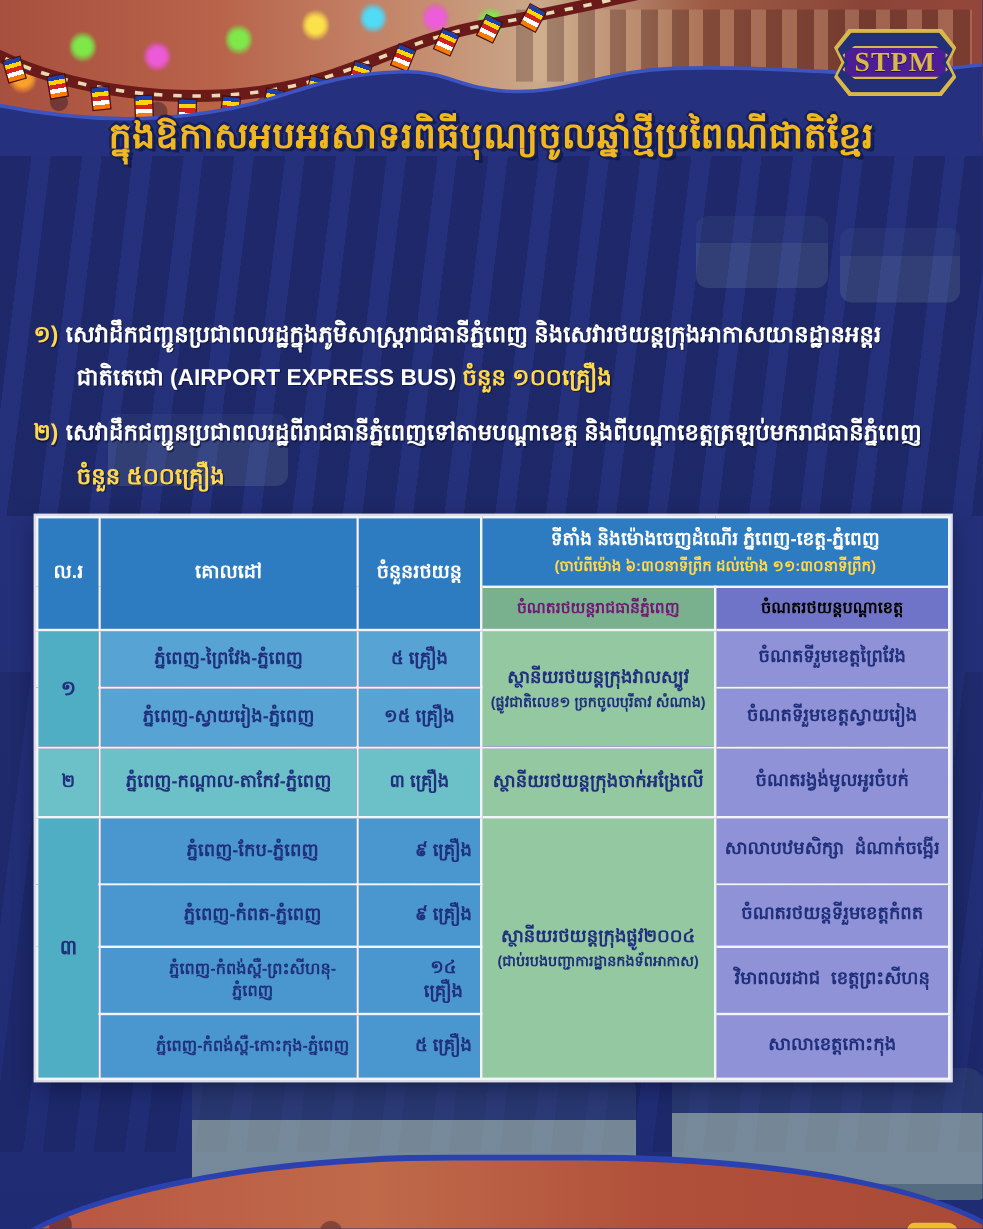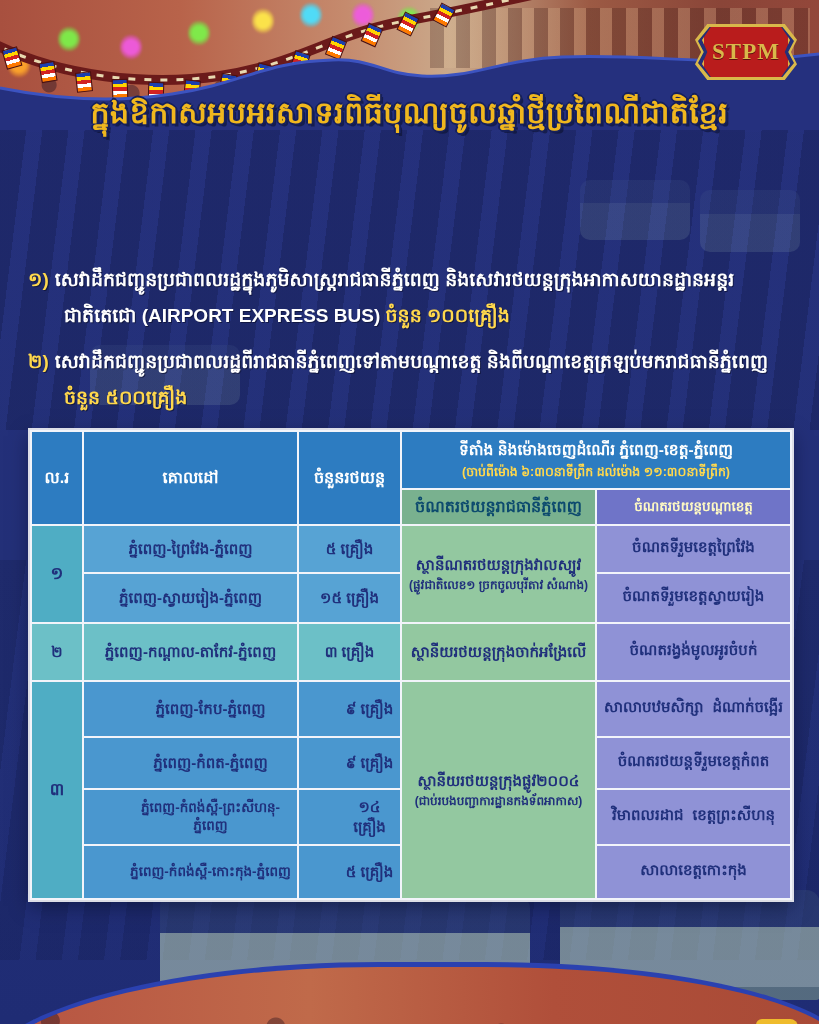--- a/index.html
+++ b/index.html
@@ -41,23 +41,23 @@
   .minibus{position:absolute;border-radius:10px;background:linear-gradient(180deg,rgba(70,90,140,.55) 0 38%,rgba(190,225,205,.35) 38% 100%);opacity:.35;}
 
   
   .logo{position:absolute;top:24px;right:22px;width:102px;height:56px;z-index:6;
     display:flex;align-items:center;justify-content:center;
     clip-path:polygon(12% 0,88% 0,100% 28%,94% 50%,100% 72%,88% 100%,12% 100%,0 72%,6% 50%,0 28%);
     background:var(--logo-gold);}
   .logo-inner{width:96px;height:50px;display:flex;align-items:center;justify-content:center;
     clip-path:polygon(12% 0,88% 0,100% 28%,94% 50%,100% 72%,88% 100%,12% 100%,0 72%,6% 50%,0 28%);
     background:#232f77;}
-  .logo-inner2{width:88px;height:55px;display:flex;align-items:center;justify-content:center;
+  .logo-inner2{width:88px;height:28px;display:flex;align-items:center;justify-content:center;
     clip-path:polygon(12% 0,88% 0,100% 28%,94% 50%,100% 72%,88% 100%,12% 100%,0 72%,6% 50%,0 28%);
-    background:#b91c1c;box-shadow:inset 0 0 0 2px var(--logo-gold);}
+    background:#4c1d95;box-shadow:inset 0 0 0 2px var(--logo-gold);}
   .logo-text{font-family:"Liberation Serif","DejaVu Serif",serif;font-weight:bold;
     font-size:23px;letter-spacing:1px;color:var(--logo-gold);text-shadow:0 1px 0 rgba(0,0,0,.5);}
 
   
   .title{position:absolute;top:94px;left:20px;width:779px;margin:0;text-align:center;z-index:5;
     font-size:30px;font-weight:bold;color:var(--gold);letter-spacing:.5px;
     text-shadow:-2px 0 0 #16205c,2px 0 0 #16205c,0 -2px 0 #16205c,0 2px 0 #16205c,3px 3px 0 rgba(10,14,40,.55);}
   .intro{position:absolute;top:158px;left:28px;width:766px;margin:0;z-index:5;
     font-size:19px;font-weight:bold;color:#ffffff;line-height:1.95;
     text-shadow:1px 1px 0 rgba(10,14,40,.6);}
@@ -71,22 +71,22 @@
   
   .bus-table{position:absolute;top:430px;left:30px;width:760px;z-index:5;
     border-collapse:collapse;table-layout:fixed;
     box-shadow:0 0 0 2px rgba(255,255,255,.85),0 6px 18px rgba(5,10,35,.5);}
   .bus-table th,.bus-table td{border:2px solid #f2f4fa;padding:2px 4px;text-align:center;vertical-align:middle;
     color:var(--cell-text);font-weight:bold;font-size:15px;line-height:1.35;overflow:hidden;}
   .bus-table th{background:var(--header-blue);color:#ffffff;font-size:16px;}
   th.c-merged{padding:4px 18px;}
   .merged-title{color:#ffffff;font-size:15.5px;}
   .merged-sub{color:var(--yellow);font-size:12.5px;margin-top:3px;}
-  th.c-ghead{background:var(--green-head);font-size:16px;color:#0c4a6e;}
-  th.c-phead{background:var(--purple-head);color:#fef9c3;font-size:13.5px;}
+  th.c-ghead{background:var(--green-head);font-size:13px;color:#701a75;}
+  th.c-phead{background:var(--purple-head);color:#000000;font-size:13.5px;}
   td.no1,td.no3{background:var(--num-teal);font-size:17px;}
   td.g1{background:var(--row-blue);}
   td.g2{background:var(--row-teal);}
   td.g3{background:var(--row-blue2);padding-left:44px;}
   td.station{background:var(--green-cell);}
   td.prov{background:var(--purple-cell);font-family:Liberation Mono, monospace;}
   .st-note{font-size:12px;font-weight:bold;margin-top:2px;}
 
   
   .bus-hint{position:absolute;border-radius:10px 14px 4px 4px;opacity:.5;z-index:1;
@@ -190,21 +190,21 @@
     <tr style="height:36px">
       <th class="c-ghead">ចំណតរថយន្តរាជធានីភ្នំពេញ</th>
       <th class="c-phead">ចំណតរថយន្តបណ្តាខេត្ត</th>
     </tr>
 
     <tr style="height:48px">
       <td rowspan="2" class="no1">១</td>
       <td class="g1">ភ្នំពេញ-ព្រៃវែង-ភ្នំពេញ</td>
       <td class="g1">៥ គ្រឿង</td>
       <td rowspan="2" class="station">
-        <div>ស្ថានីណតរថយន្តក្រុងវាលស្បូវ</div>
+        <div>ស្ថានីយរថយន្តក្រុងវាលស្បូវ</div>
         <div class="st-note">(ផ្លូវជាតិលេខ១ ច្រកចូលបុរីតាវ សំណាង)</div>
       </td>
       <td class="prov">ចំណតទីរួមខេត្តព្រៃវែង</td>
     </tr>
     <tr style="height:50px">
       <td class="g1">ភ្នំពេញ-ស្វាយរៀង-ភ្នំពេញ</td>
       <td class="g1">១៥ គ្រឿង</td>
       <td class="prov">ចំណតទីរួមខេត្តស្វាយរៀង</td>
     </tr>
 

